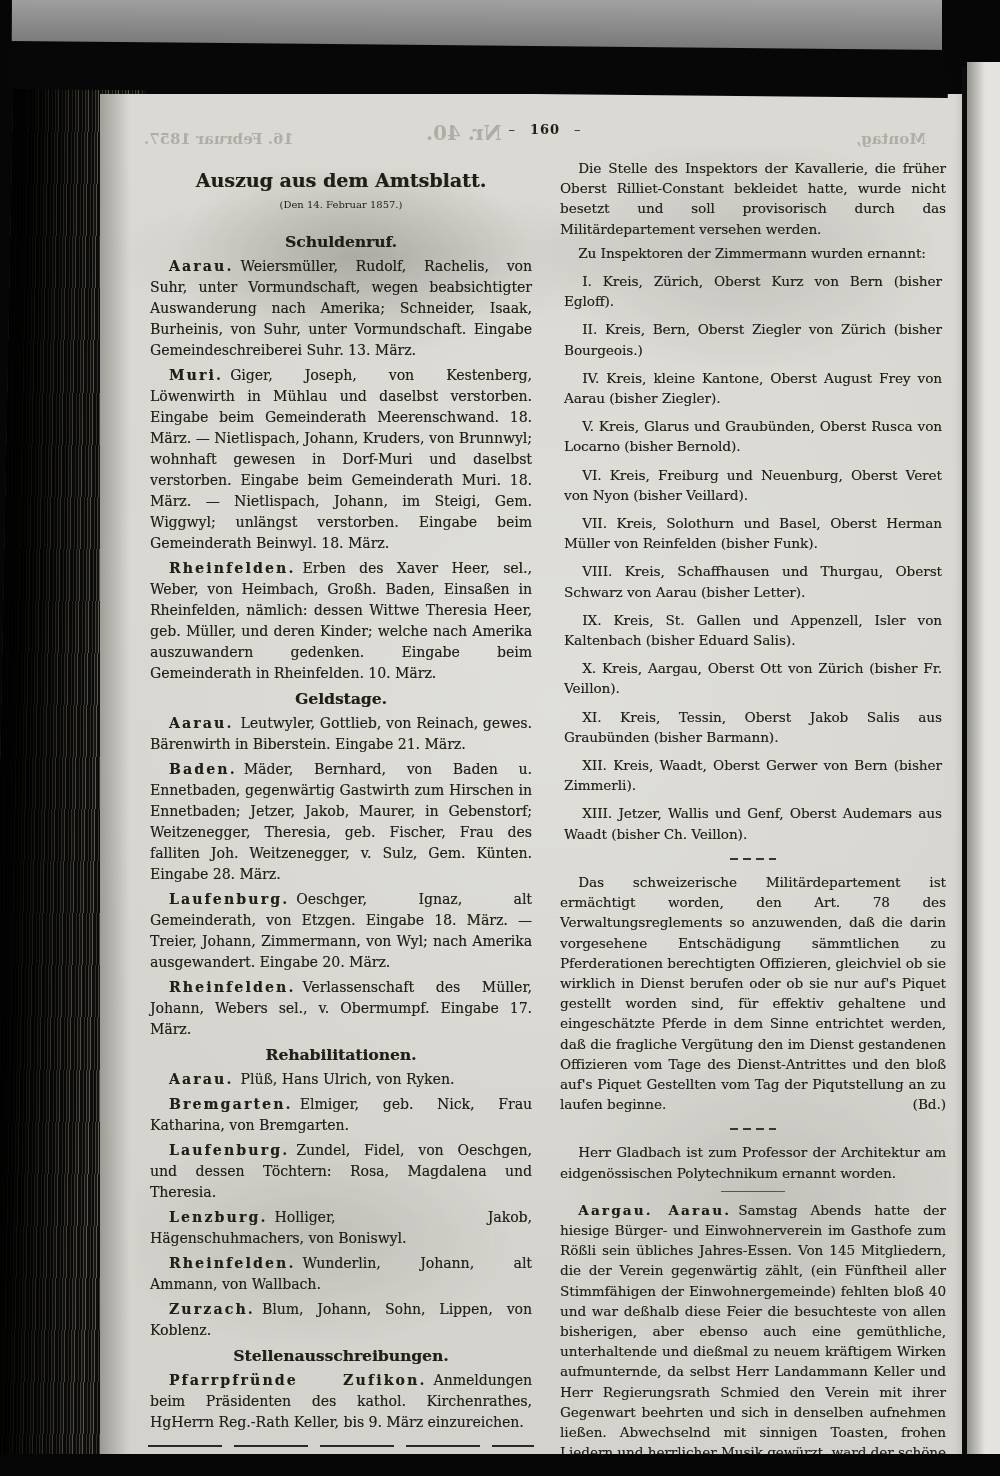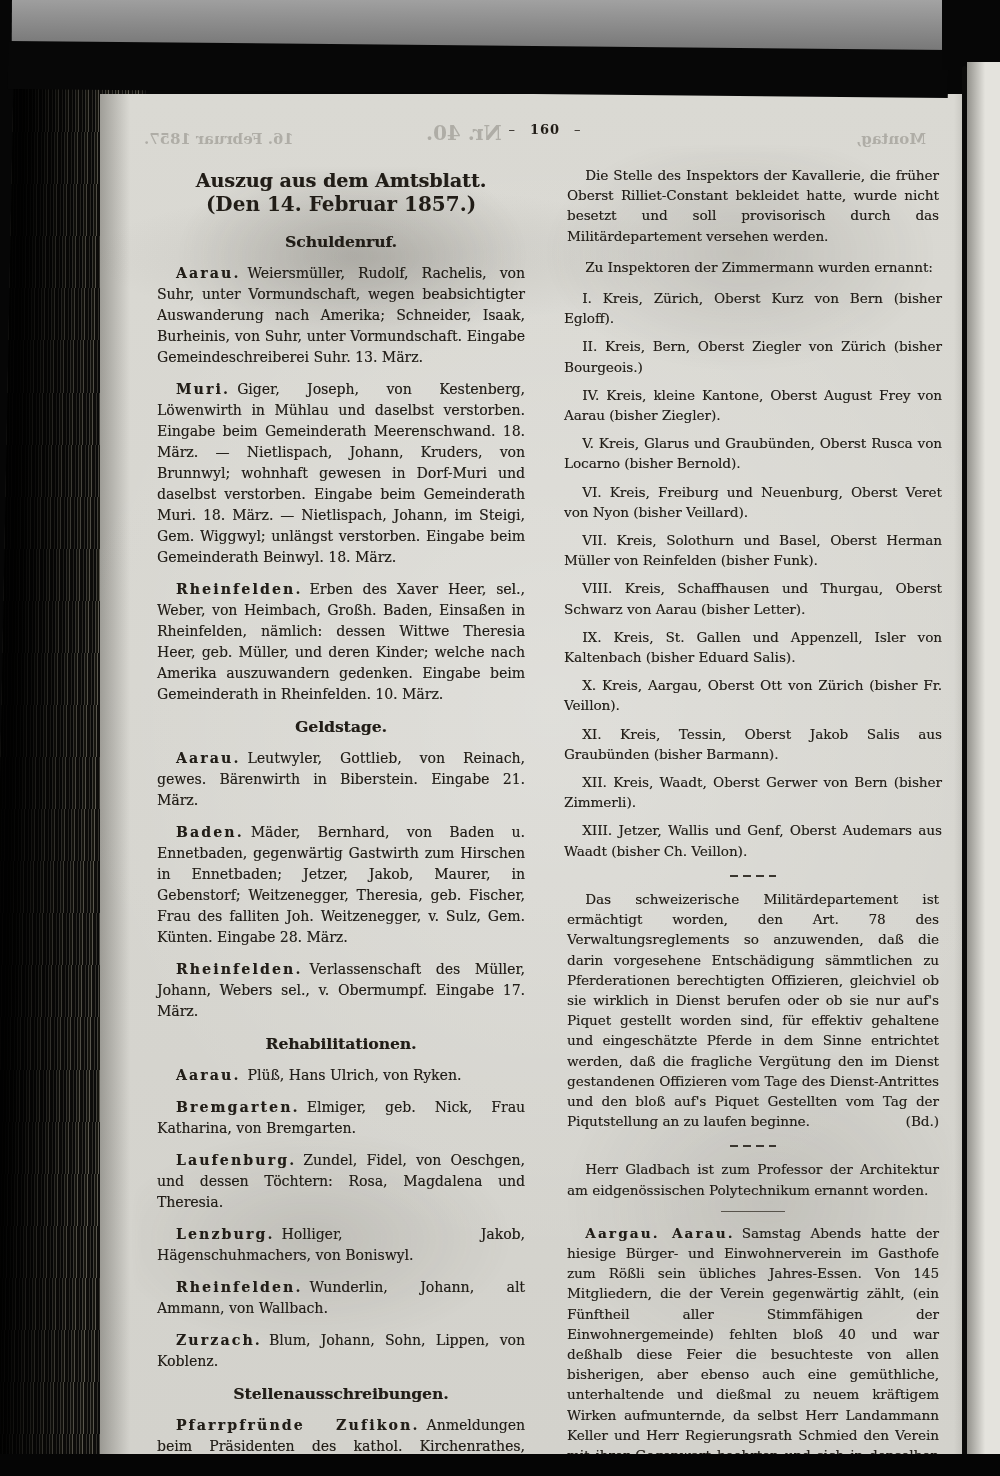--- a/index.html
+++ b/index.html
@@ -75,26 +75,26 @@
   .g-day{left:756px;top:36px;font-size:15px;}
   
   .pagenum-row{
     position:absolute;left:40px;top:28px;width:810px;
     text-align:center;font-size:13px;font-weight:bold;letter-spacing:1px;
   }
   .pagenum-row .dash{margin:0 14px;font-weight:normal;}
   .col{position:absolute;text-align:justify;}
   .col-left{left:46px;top:76px;width:390px;font-size:14px;line-height:21px;}
   .col-right{left:456px;top:60px;width:394px;font-size:13.5px;line-height:20.2px;}
-  p{margin:11px;text-indent:1.35em;text-align:justify;
+  p{margin:4px;text-indent:1.35em;text-align:justify;
     text-shadow:.3px .3px .4px rgba(33,28,22,.45);}
   .h-title{text-align:center;font-weight:bold;font-size:19px;margin:0 0 3px;
            text-shadow:.4px .4px .5px rgba(33,28,22,.5);}
-  .date-line{text-align:center;font-size:20px;margin:0 0 16px;font-weight:bold;}
-  .h-sec{text-align:center;font-weight:bold;font-size:15.5px;margin:11px 0 2px;
+  .date-line{text-align:center;font-size:10px;margin:0 0 16px;}
+  .h-sec{text-align:center;font-weight:bold;font-size:15.5px;margin:4px 0 2px;
          text-shadow:.4px .4px .5px rgba(33,28,22,.5);}
   .lead{font-weight:bold;letter-spacing:2.2px;margin-right:7px;}
   .rule-broken{height:2px;margin:12px 2px 9px;
     background:repeating-linear-gradient(90deg,#2c2823 0 74px, transparent 74px 86px);}
   .news-title{text-align:center;font-size:21px;letter-spacing:5px;margin:2px 0 3px;}
   .sep-short{width:64px;height:1px;margin:8px auto;background:#57534b;}
   .sep-mid{width:46px;height:2px;margin:14px auto 12px;
     background:repeating-linear-gradient(90deg,#3a362f 0 8px, transparent 8px 13px);}
   .news-sub{text-align:center;font-weight:bold;font-size:15px;margin:2px 0 19px;}
   .sig{float:right;margin-left:10px;}
@@ -124,20 +124,21 @@
     <div class="date-line">(Den 14. Februar 1857.)</div>
 
     <div class="h-sec">Schuldenruf.</div>
     <p class="entry"><span class="lead">Aarau.</span><span>Weiersmüller, Rudolf, Rachelis, von Suhr, unter Vormundschaft, wegen beabsichtigter Auswanderung nach Amerika; Schneider, Isaak, Burheinis, von Suhr, unter Vormundschaft. Eingabe Gemeindeschreiberei Suhr. 13. März.</span></p>
     <p class="entry"><span class="lead">Muri.</span><span>Giger, Joseph, von Kestenberg, Löwenwirth in Mühlau und daselbst verstorben. Eingabe beim Gemeinderath Meerenschwand. 18. März. — Nietlispach, Johann, Kruders, von Brunnwyl; wohnhaft gewesen in Dorf-Muri und daselbst verstorben. Eingabe beim Gemeinderath Muri. 18. März. — Nietlispach, Johann, im Steigi, Gem. Wiggwyl; unlängst verstorben. Eingabe beim Gemeinderath Beinwyl. 18. März.</span></p>
     <p class="entry"><span class="lead">Rheinfelden.</span><span>Erben des Xaver Heer, sel., Weber, von Heimbach, Großh. Baden, Einsaßen in Rheinfelden, nämlich: dessen Wittwe Theresia Heer, geb. Müller, und deren Kinder; welche nach Amerika auszuwandern gedenken. Eingabe beim Gemeinderath in Rheinfelden. 10. März.</span></p>
 
     <div class="h-sec">Geldstage.</div>
     <p class="entry"><span class="lead">Aarau.</span><span>Leutwyler, Gottlieb, von Reinach, gewes. Bärenwirth in Biberstein. Eingabe 21. März.</span></p>
     <p class="entry"><span class="lead">Baden.</span><span>Mäder, Bernhard, von Baden u. Ennetbaden, gegenwärtig Gastwirth zum Hirschen in Ennetbaden; Jetzer, Jakob, Maurer, in Gebenstorf; Weitzenegger, Theresia, geb. Fischer, Frau des falliten Joh. Weitzenegger, v. Sulz, Gem. Künten. Eingabe 28. März.</span></p>
+    <p class="entry"><span class="lead">Laufenburg.</span><span>Oeschger, Ignaz, alt Gemeinderath, von Etzgen. Eingabe 18. März. — Treier, Johann, Zimmermann, von Wyl; nach Amerika ausgewandert. Eingabe 20. März.</span></p>
     <p class="entry"><span class="lead">Rheinfelden.</span><span>Verlassenschaft des Müller, Johann, Webers sel., v. Obermumpf. Eingabe 17. März.</span></p>
 
     <div class="h-sec">Rehabilitationen.</div>
     <p class="entry"><span class="lead">Aarau.</span><span>Plüß, Hans Ulrich, von Ryken.</span></p>
     <p class="entry"><span class="lead">Bremgarten.</span><span>Elmiger, geb. Nick, Frau Katharina, von Bremgarten.</span></p>
     <p class="entry"><span class="lead">Laufenburg.</span><span>Zundel, Fidel, von Oeschgen, und dessen Töchtern: Rosa, Magdalena und Theresia.</span></p>
     <p class="entry"><span class="lead">Lenzburg.</span><span>Holliger, Jakob, Hägenschuhmachers, von Boniswyl.</span></p>
     <p class="entry"><span class="lead">Rheinfelden.</span><span>Wunderlin, Johann, alt Ammann, von Wallbach.</span></p>
     <p class="entry"><span class="lead">Zurzach.</span><span>Blum, Johann, Sohn, Lippen, von Koblenz.</span></p>
 

